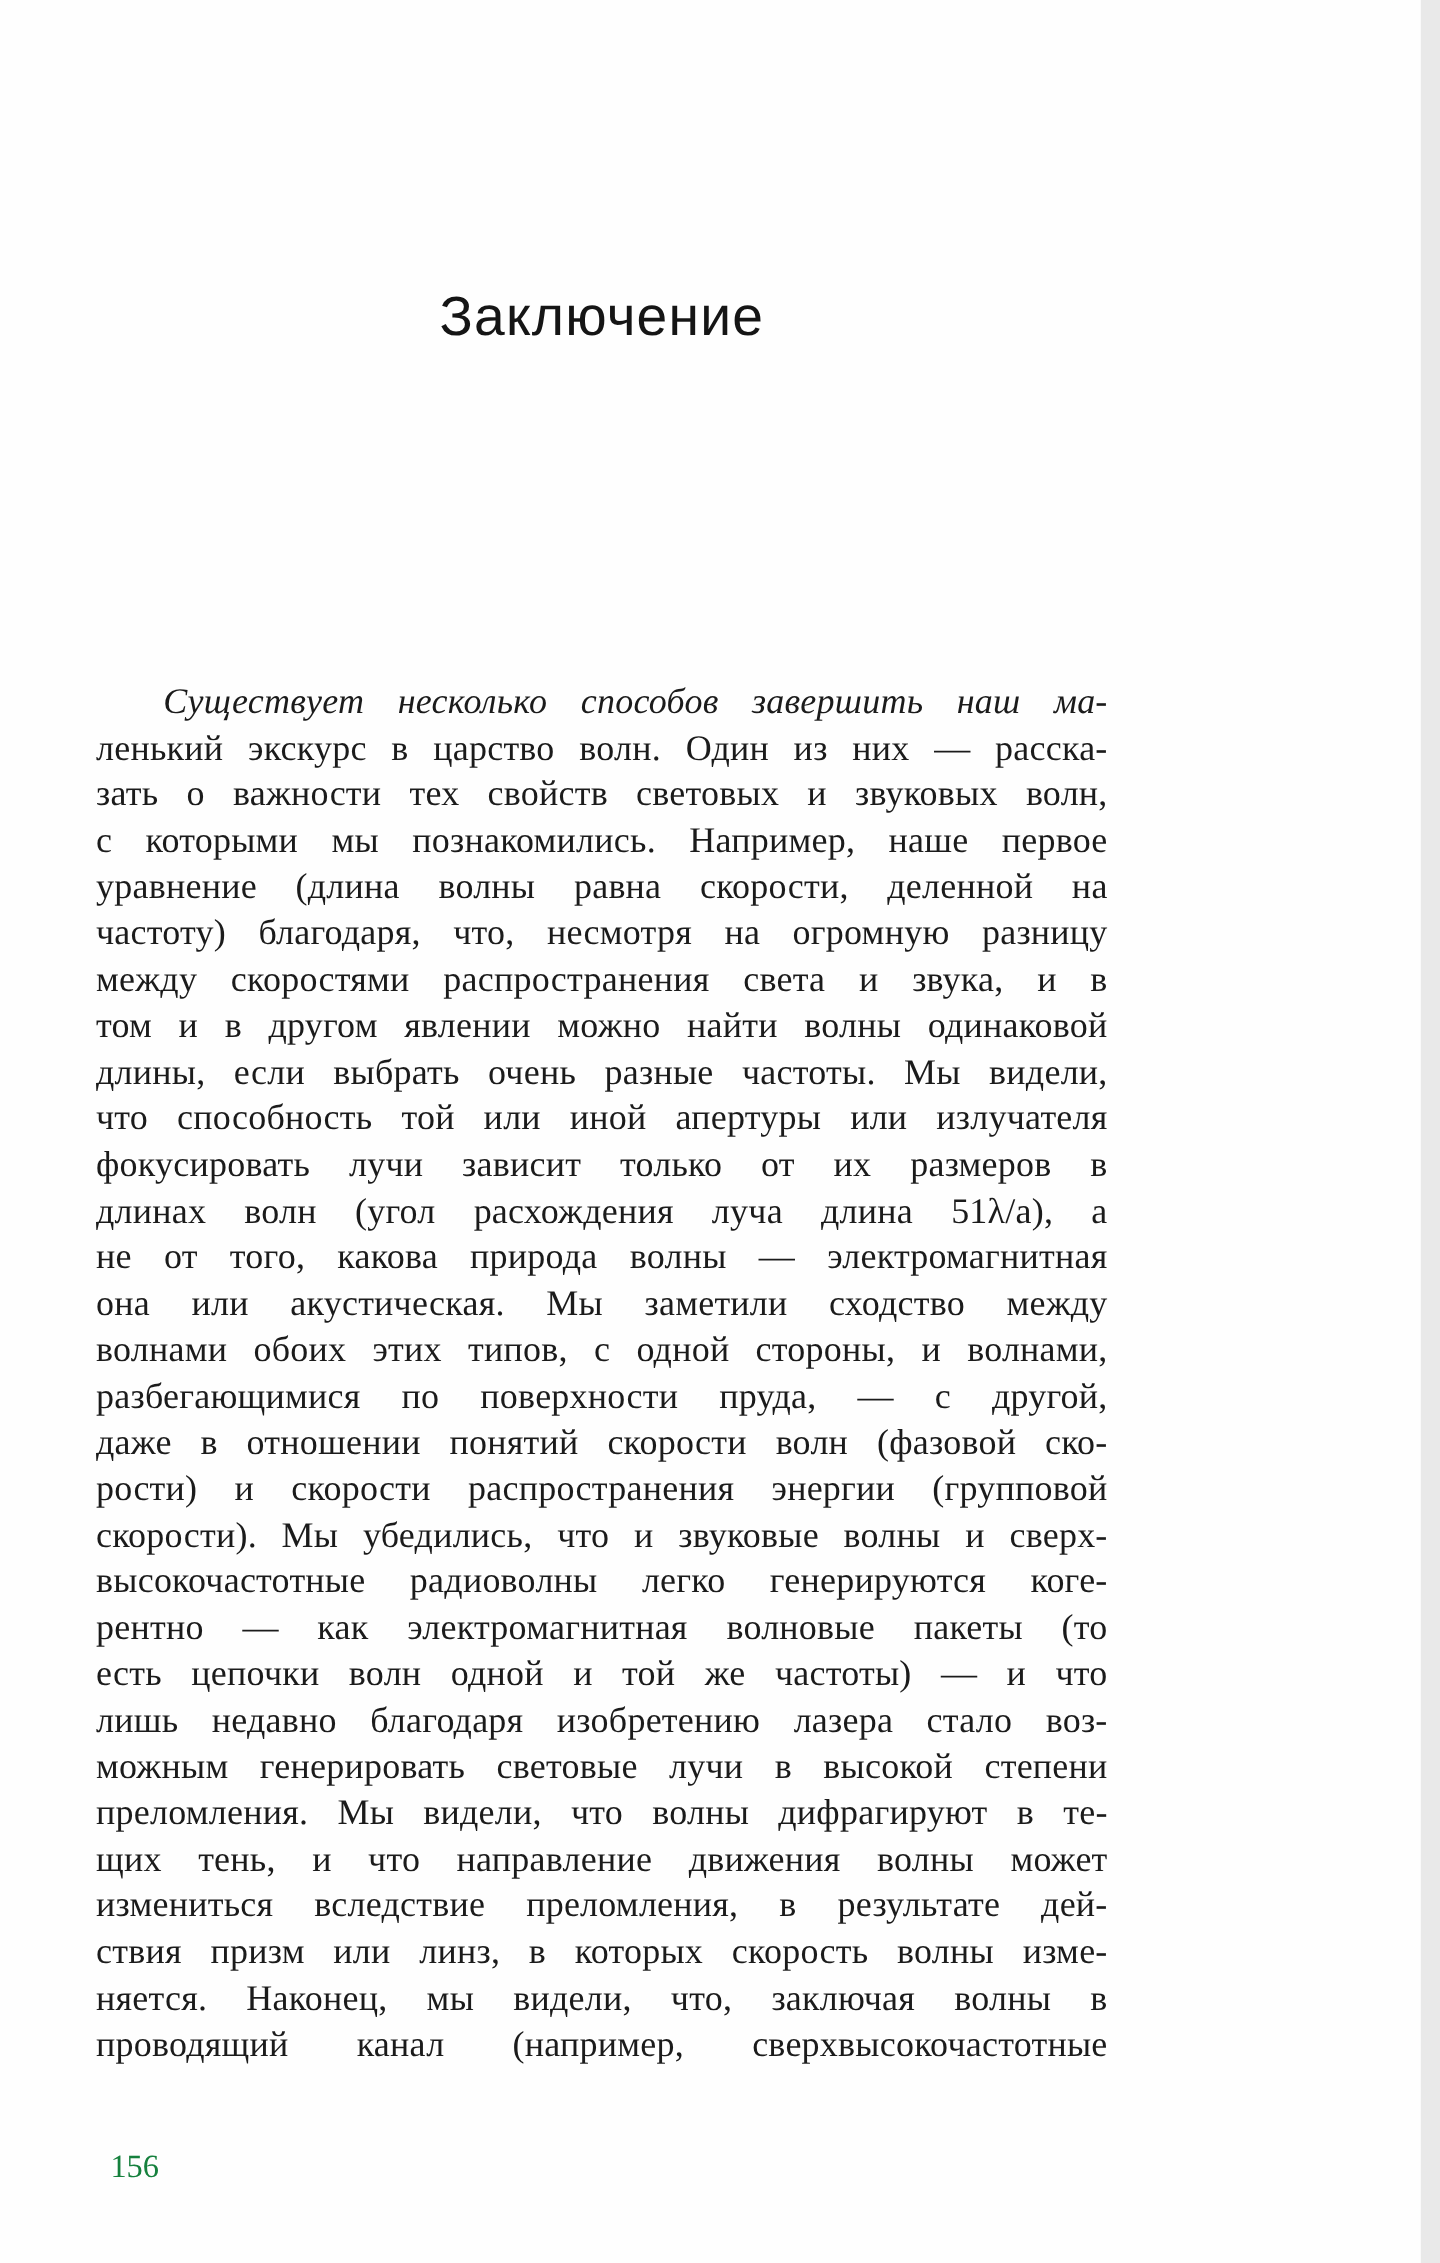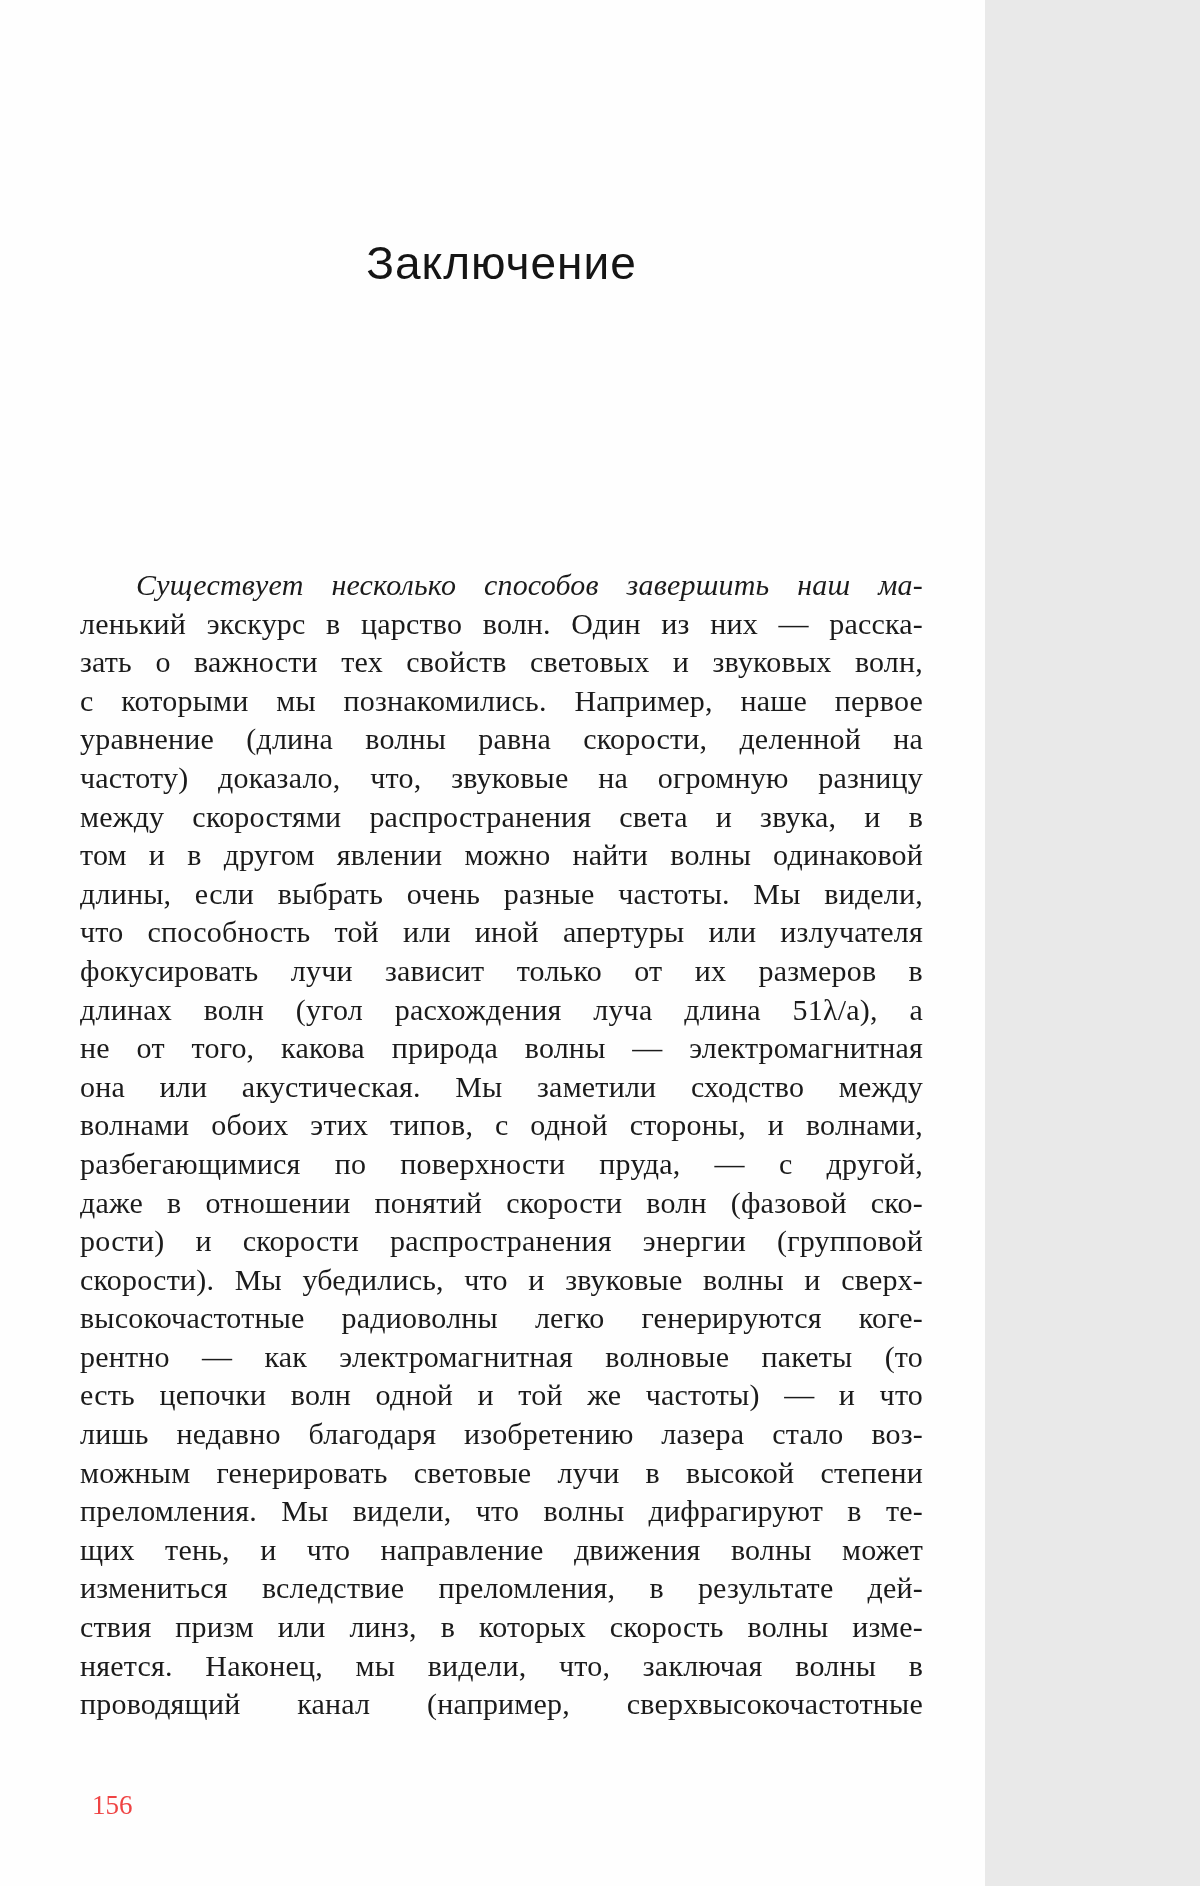--- a/index.html
+++ b/index.html
@@ -2,21 +2,21 @@
 <html><head>
 <meta charset="utf-8">
 <style>
   html, body {
     margin: 0;
     padding: 0;
     background: #e9e9e9;
   }
   .page {
     position: relative;
-    width: 985px;
+    width: 1184px;
     height: 1886px;
     background: #fefefe;
     overflow: hidden;
     font-family: "Liberation Serif", serif;
     color: #1b1b1b;
   }
   .chapter-title {
     position: absolute;
     left: 80px;
     top: 236px;
@@ -48,36 +48,36 @@
     padding-left: 56px;
     font-style: italic;
   }
   .it {
   }
   .page-number {
     position: absolute;
     left: 92px;
     top: 1790px;
     font-size: 27px;
-    color: #ef4444;
+    color: #15803d;
   }
 </style>
 </head>
 <body>
 
 <div class="page">
   <div class="chapter-title">Заключение</div>
 
   <div class="text-block">
       <div class="line indent"><span>Существует несколько способов завершить наш ма-</span></div>
       <div class="line"><span>ленький экскурс в царство волн. Один из них — расска-</span></div>
       <div class="line"><span>зать о важности тех свойств световых и звуковых волн,</span></div>
       <div class="line"><span>с которыми мы познакомились. Например, наше первое</span></div>
       <div class="line"><span>уравнение </span><span class="it">(длина волны равна скорости, деленной на</span></div>
-      <div class="line"><span class="it">частоту)</span><span> доказало, что, звуковые на огромную разницу</span></div>
+      <div class="line"><span class="it">частоту)</span><span> благодаря, что, несмотря на огромную разницу</span></div>
       <div class="line"><span>между скоростями распространения света и звука, и в</span></div>
       <div class="line"><span>том и в другом явлении можно найти волны </span><span class="it">одинаковой</span></div>
       <div class="line"><span class="it">длины,</span><span> если выбрать очень разные частоты. Мы видели,</span></div>
       <div class="line"><span>что способность той или иной апертуры или излучателя</span></div>
       <div class="line"><span>фокусировать лучи зависит только от их размеров в</span></div>
       <div class="line"><span>длинах волн </span><span class="it">(угол расхождения луча длина 51λ/а), а</span></div>
       <div class="line"><span class="it">не от того,</span><span> какова природа волны — электромагнитная</span></div>
       <div class="line"><span>она или акустическая. Мы заметили сходство между</span></div>
       <div class="line"><span>волнами обоих этих типов, с одной стороны, и волнами,</span></div>
       <div class="line"><span>разбегающимися по поверхности пруда, — с  другой,</span></div>

